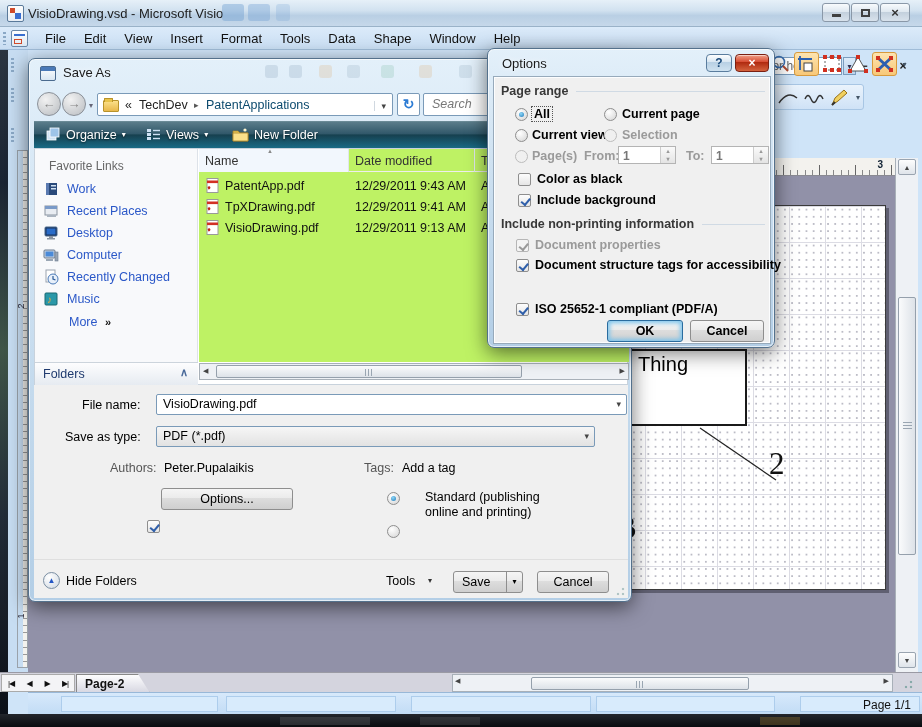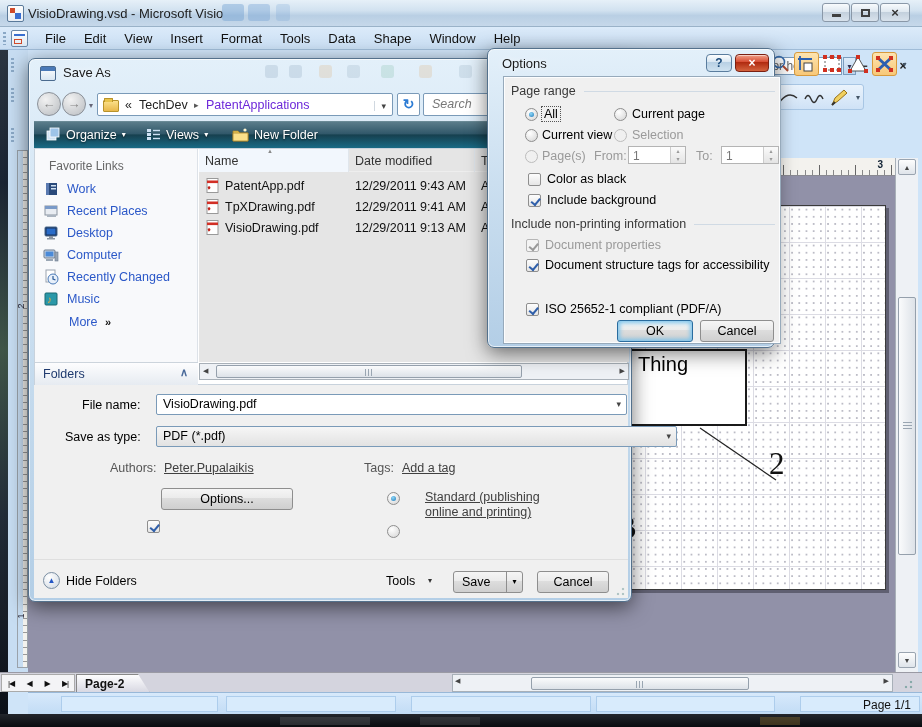--- a/index.html
+++ b/index.html
@@ -112,21 +112,21 @@
     border-left:2px solid #2f5faa; border-bottom:2px solid #2f5faa; transform:rotate(-50deg); }
   .cb.disabled { background:#f4f4f4; border-color:#b6b6b6; }
   .cb.disabled::after { border-color:#9a9a9a; }
   .rb { width:13px; height:13px; border-radius:50%; background:radial-gradient(circle at 35% 30%,#fff,#d4d4d4); border:1px solid #8e8e8e; }
   .rb.sel::after { content:""; position:absolute; left:3px; top:3px; right:3px; bottom:3px; border-radius:50%;
     background:radial-gradient(circle at 40% 35%,#8fd8f8,#1e78b8); }
   .rb.disabled { border-color:#bcbcbc; background:#f0f0f0; }
   .lbl { font-size:12.5px; color:#000; white-space:nowrap; }
   .lbl.gray { color:#9a9a9a; }
   .lbl.dim { color:#555; }
-  .lbl.blue { color:#404040;text-decoration:underline; }
+  .lbl.blue { color:#000000; }
   .grp { display:flex; align-items:center; font-size:12.5px; color:#383838; }
   .grp .ln { flex:1; height:1px; background:#d0dae4; margin-left:8px; }
   .spinner { width:58px; height:18px; background:#fff; border:1px solid #b4b4b4; }
   .spinner .val { position:absolute; left:4px; top:2px; font-size:12px; color:#777; }
   .spinner .ud { position:absolute; right:0; top:0; width:15px; height:100%; border-left:1px solid #ccc;
     background:linear-gradient(#fafafa,#e4e4e4); font-size:6px; color:#999; text-align:center; line-height:8px; }
 
   
   .save-dlg { left:28px; top:58px; width:604px; height:544px; z-index:5; }
   .navcircle { width:24px; height:24px; border-radius:50%; background:radial-gradient(circle at 35% 30%,#f2f2f2,#b8bcc0); border:1px solid #8a9098;
@@ -143,22 +143,22 @@
   .combo .da { position:absolute; right:5px; top:4px; font-size:9px; color:#444; }
   .combo.gray { background:linear-gradient(#f6f6f6,#e2e2e2); }
   .listhdr { font-size:12.5px; color:#333; }
   .cell { font-size:12.5px; color:#111; white-space:nowrap; }
   .hr-track { background:#eef1f5; border:1px solid #a8b0b8; }
   .roundbtn { width:17px; height:17px; border-radius:50%; background:radial-gradient(circle at 35% 30%,#fff,#cfd8e2); border:1px solid #7a8ea2;
     color:#2456c4; font-size:8px; text-align:center; line-height:15px; }
 
   
   .opt-dlg { left:487px; top:48px; width:288px; height:300px; z-index:9; }
-  .opt-body { position:absolute; left:15px; top:27px; width:278px; height:268px; background:#f0f0f0;
-    border:1px solid #97aabb; box-shadow:inset 0 0 0 1px #fcfdfe; }
+  .opt-body { position:absolute; left:5px; top:27px; width:278px; height:268px; background:#f0f0f0;
+    border:1px solid #97aabb; box-shadow:inset 0 0 0 1px #fcfdfe;font-weight:bold; }
   .focus-dotted { outline:1px dotted #555; }
 </style>
 </head>
 <body>
 
 <div class="screen">
 
   <div class="abs titlebar">
     <div class="abs app-icon16">
         <i></i>
@@ -352,21 +352,21 @@
     <div class="abs ghost" style="left:430px;top:6px;width:13px;height:13px;opacity:.13;background:#4a6a8a"></div>
 
     <div class="abs navcircle" style="left:8px;top:33px">←</div>
     <div class="abs navcircle" style="left:33px;top:33px">→</div>
     <div class="abs" style="left:60px;top:42px;font-size:8px;color:#667">▾</div>
     <div class="abs crumbbar" style="left:68px;top:34px;width:296px;height:23px">
       <div class="abs foldericon" style="left:5px;top:6px"></div>
       <span class="abs" style="left:27px;top:4px;font-size:12.5px;color:#222">«</span>
       <span class="abs" style="left:41px;top:4px;font-size:12.5px;color:#222">TechDev</span>
       <span class="abs" style="left:96px;top:6px;font-size:9px;color:#555">▸</span>
-      <span class="abs" style="left:108px;top:4px;font-size:12.5px;color:#6d28d9">PatentApplications</span>
+      <span class="abs" style="left:108px;top:4px;font-size:12.5px;color:#0c4a6e">PatentApplications</span>
       <span class="abs" style="right:6px;top:7px;font-size:9px;color:#444;border-left:1px solid #d0d8e0;padding-left:6px">▾</span>
     </div>
     <div class="abs" style="left:368px;top:34px;width:23px;height:23px;background:#fff;border:1px solid #7a9ab8;border-radius:2px;text-align:center;font-size:14px;font-weight:bold;color:#2b7bd4;line-height:21px">↻</div>
     <div class="abs" style="left:394px;top:34px;width:100px;height:23px;background:#fff;border:1px solid #7a9ab8;border-radius:2px;font-size:12.5px;font-style:italic;color:#777;padding:3px 8px">Search</div>
 
     <div class="abs cmdbar" style="left:5px;top:62px;width:594px;height:27px">
       <div class="abs cmditem" style="left:12px;top:5px">
         <svg width="15" height="15">
             <rect x="1" y="4" width="9" height="9" fill="#cfe2f4" stroke="#fff" stroke-width=".8"></rect>
             <rect x="4" y="1" width="9" height="9" fill="#9ec4e8" stroke="#fff" stroke-width=".8"></rect>
@@ -458,21 +458,21 @@
           <span>More</span>
           <span style="color:#111;font-weight:bold;font-size:11px;margin-left:4px">»</span>
         </div>
 
         <div class="abs" style="left:0;top:213px;width:163px;height:23px;background:linear-gradient(#fdfdfe,#e6ebf1);border-top:1px solid #ccd4dc">
           <span class="abs" style="left:8px;top:4px;font-size:12.5px;color:#1f3a6e">Folders</span>
           <span class="abs" style="right:10px;top:3px;font-size:11px;font-weight:bold;color:#4a6a9a">∧</span>
         </div>
       </div>
 
-      <div class="abs" style="left:164px;top:0;width:430px;height:213px;background:#e5e5e5;overflow:hidden">
+      <div class="abs" style="left:164px;top:0;width:430px;height:213px;background:#bef264;overflow:hidden">
         <div class="abs" style="left:0;top:0;width:430px;height:23px;border-bottom:1px solid #eee">
           <div class="abs" style="left:0;top:0;width:150px;height:23px;background:#f2f7fd;border-right:1px solid #e0e6ec">
             <span class="abs" style="left:68px;top:-1px;font-size:6px;color:#888">▲</span>
             <span class="abs listhdr" style="left:6px;top:5px">Name</span>
           </div>
           <div class="abs" style="left:151px;top:0;width:125px;height:23px;border-right:1px solid #e0e6ec">
             <span class="abs listhdr" style="left:5px;top:5px">Date modified</span>
           </div>
           <div class="abs" style="left:277px;top:0;width:153px;height:23px">
             <span class="abs listhdr" style="left:5px;top:5px">Ty</span>
@@ -520,21 +520,21 @@
       </div>
     </div>
 
     <div class="abs" style="left:5px;top:326px;width:594px;height:174px;background:#f0f0f0">
       <span class="abs lbl" style="left:48px;top:13px">File name:</span>
       <div class="abs combo" style="left:122px;top:9px;width:471px;height:21px">
         <span>VisioDrawing.pdf</span>
         <span class="da">▾</span>
       </div>
       <span class="abs lbl" style="left:31px;top:45px">Save as type:</span>
-      <div class="abs combo gray" style="left:122px;top:41px;width:521px;height:21px">
+      <div class="abs combo gray" style="left:122px;top:41px;width:439px;height:21px">
         <span>PDF (*.pdf)</span>
         <span class="da">▾</span>
       </div>
       <span class="abs lbl dim" style="left:76px;top:76px">Authors:</span>
       <span class="abs lbl blue" style="left:130px;top:76px">Peter.Pupalaikis</span>
       <span class="abs lbl dim" style="left:330px;top:76px">Tags:</span>
       <span class="abs lbl blue" style="left:368px;top:76px">Add a tag</span>
 
       <div class="abs vbtn" style="left:127px;top:103px;width:132px;height:22px;line-height:20px">Options...</div>
       <div class="abs cb checked" style="left:113px;top:135px"></div>

